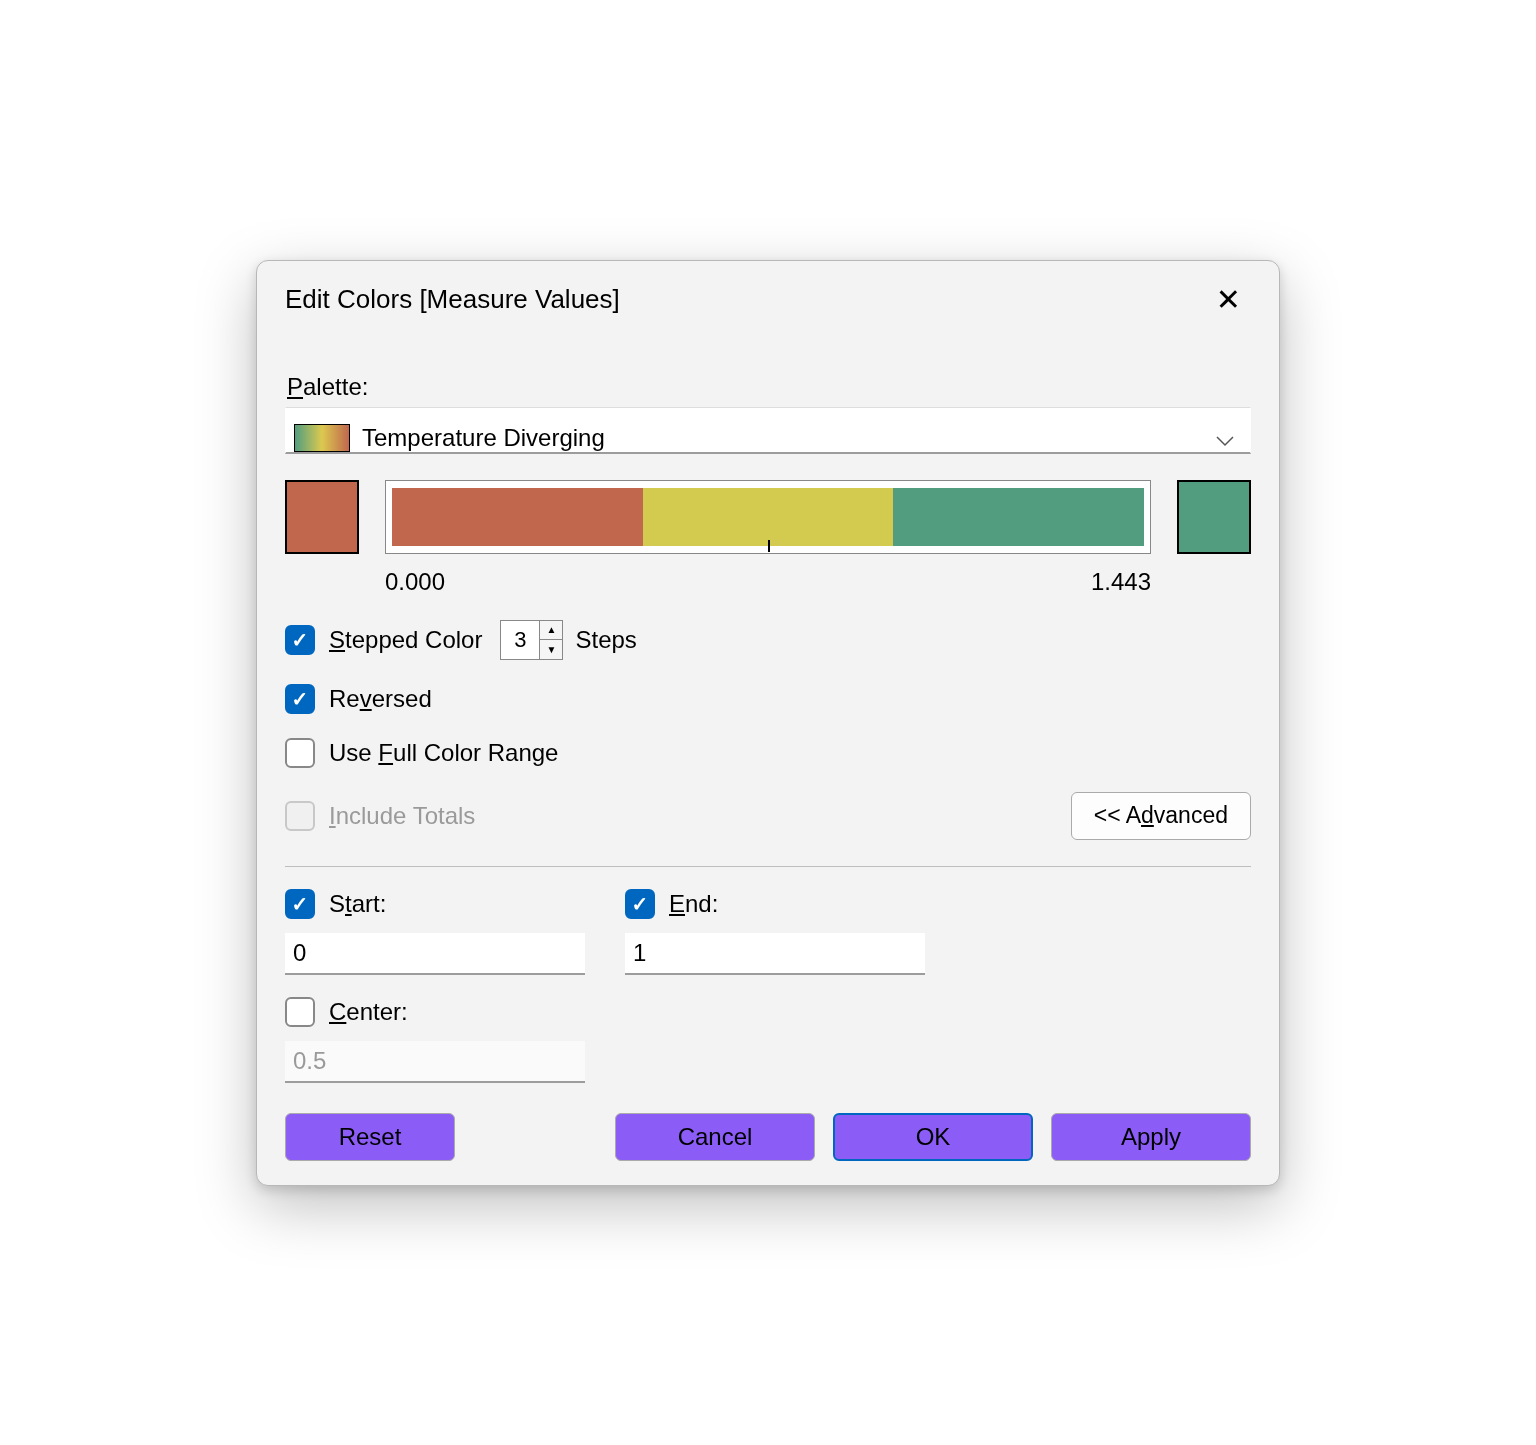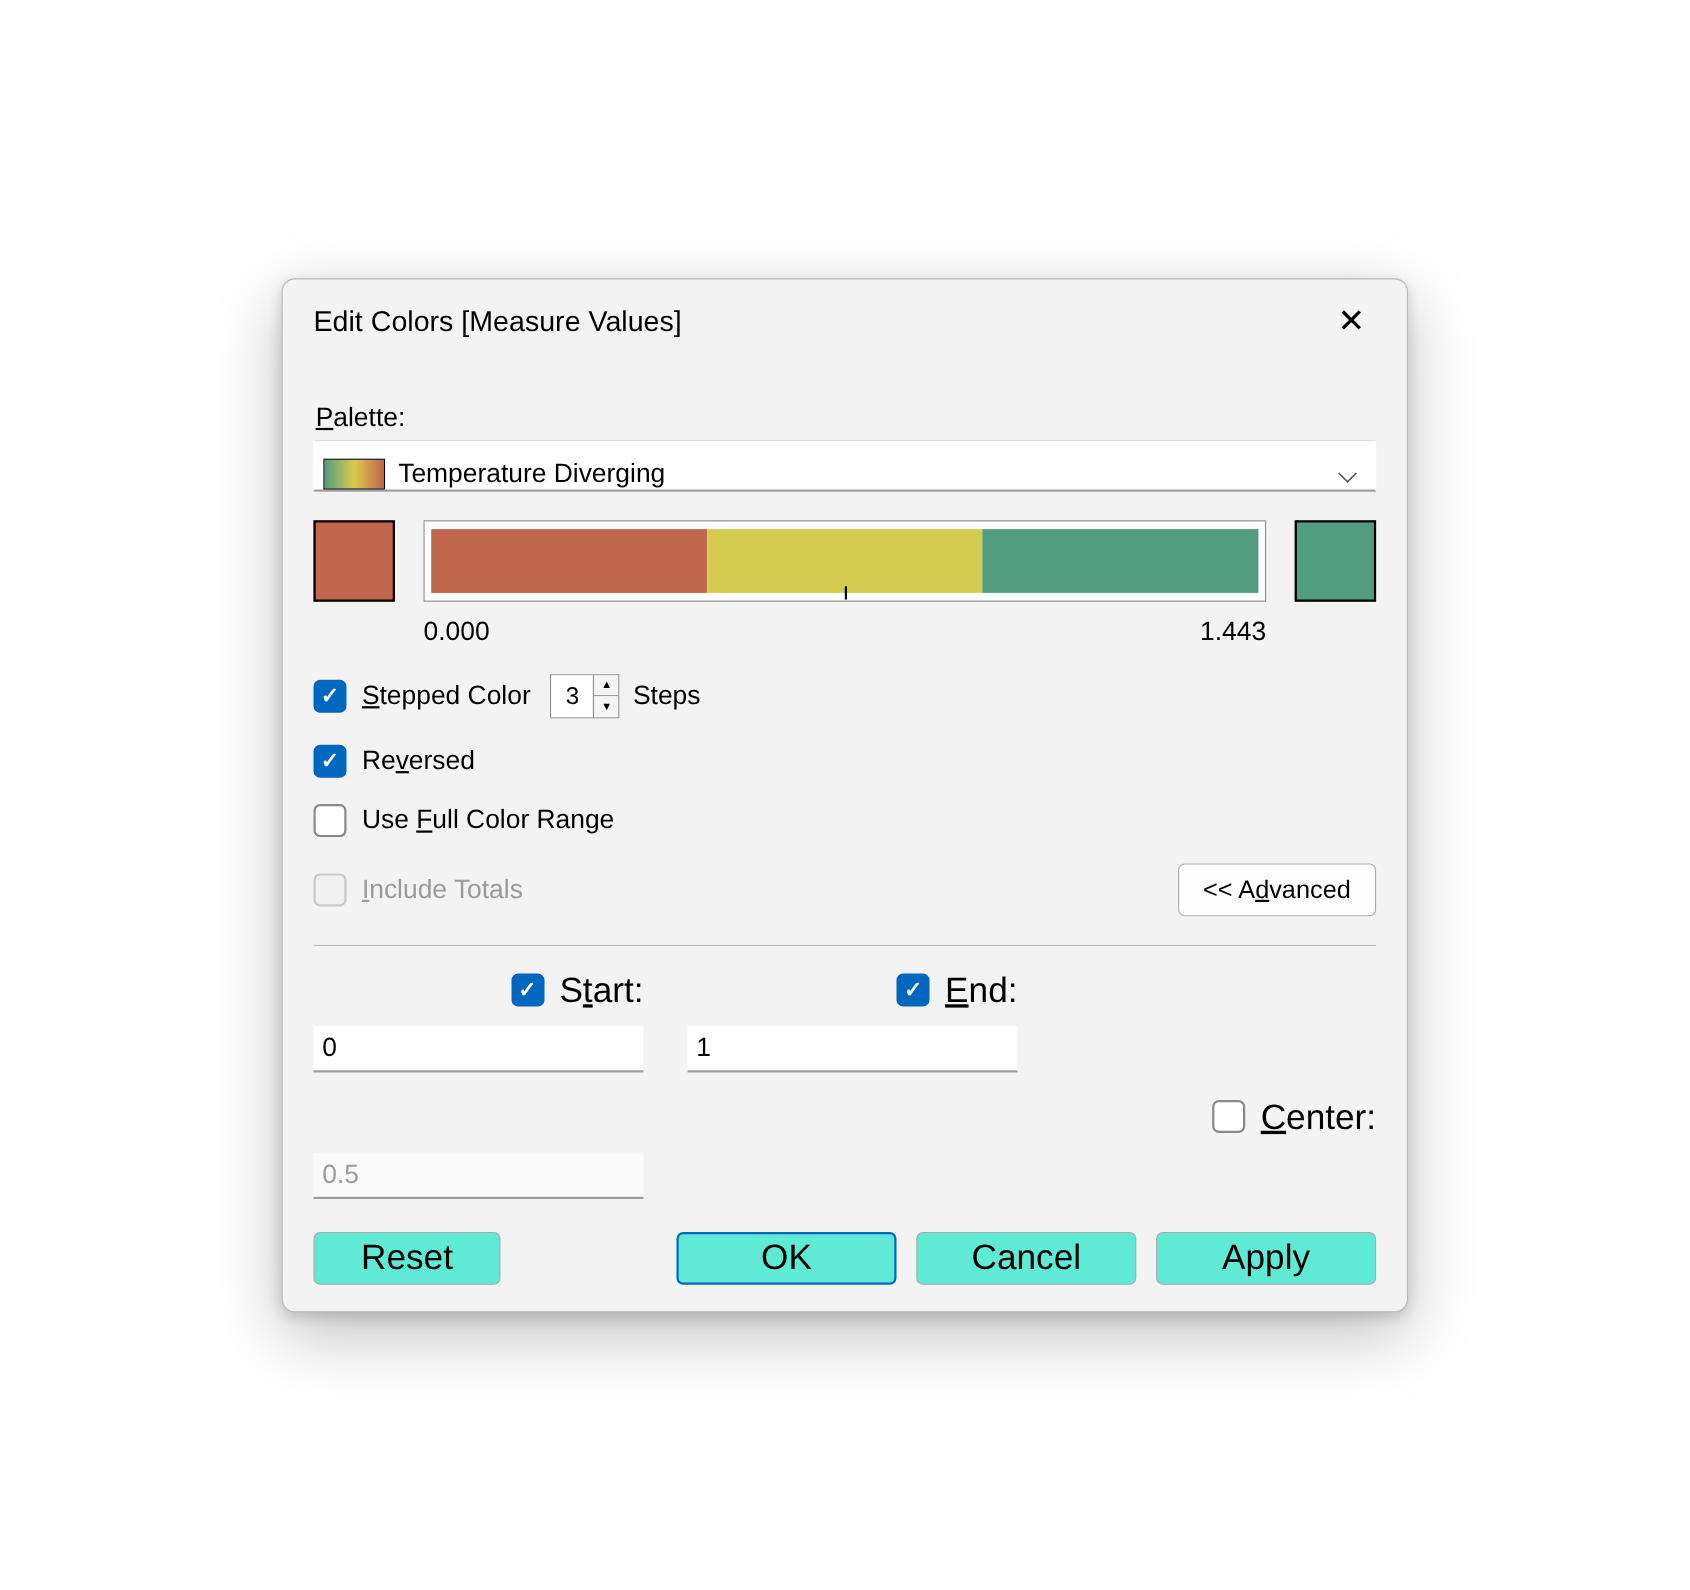--- a/index.html
+++ b/index.html
@@ -230,22 +230,21 @@
   
   .range-grid {
     display: flex;
     gap: 40px;
     margin-top: 22px;
   }
   .range-col { flex: 0 0 300px; }
   .mini-row {
     display: flex;
     align-items: center;
-    font-size: 32px;
-    justify-content: flex-end;
+    font-size: 24px;
   }
   .txt-input {
     width: 300px;
     height: 42px;
     background: #fff;
     border: none;
     border-bottom: 2px solid #9c9c9c;
     font-size: 24px;
     padding: 0 8px;
     margin-top: 14px;
@@ -261,22 +260,22 @@
     display: flex;
     align-items: center;
     margin-top: 30px;
     gap: 18px;
   }
   .btn {
     height: 48px;
     min-width: 200px;
     border: 1px solid #aaa;
     border-radius: 6px;
-    background: #5eead4;
-    font-size: 32px;
+    background: #8b5cf6;
+    font-size: 24px;
     display: inline-flex;
     align-items: center;
     justify-content: center;
     cursor: pointer;
     box-sizing: border-box;
   }
   .btn.default {
     border: 2px solid #0067c0;
   }
   .spacer { flex: 1; }
@@ -383,20 +382,20 @@
         <div class="mini-row">
           <span class="chk"></span>
           <span><span class="u">C</span>enter:</span>
         </div>
         <input class="txt-input disabled" disabled="" value="0.5" style="">
       </div>
 
       <div class="btn-row">
         <div class="btn" style="min-width:170px;">Reset</div>
         <div class="spacer"></div>
+        <div class="btn">Cancel</div>
         <div class="btn default">OK</div>
-        <div class="btn">Cancel</div>
         <div class="btn">Apply</div>
       </div>
 
     </div>
   </div>
 </div>
 
 </body></html>

